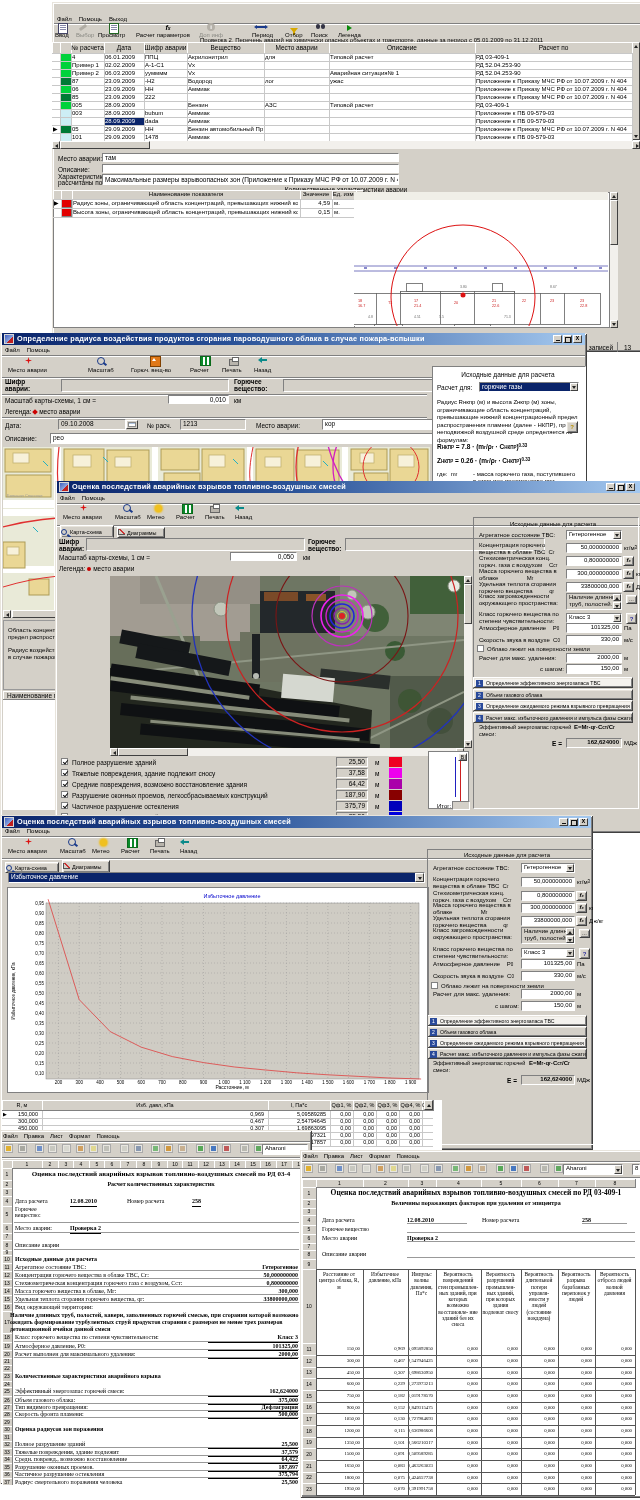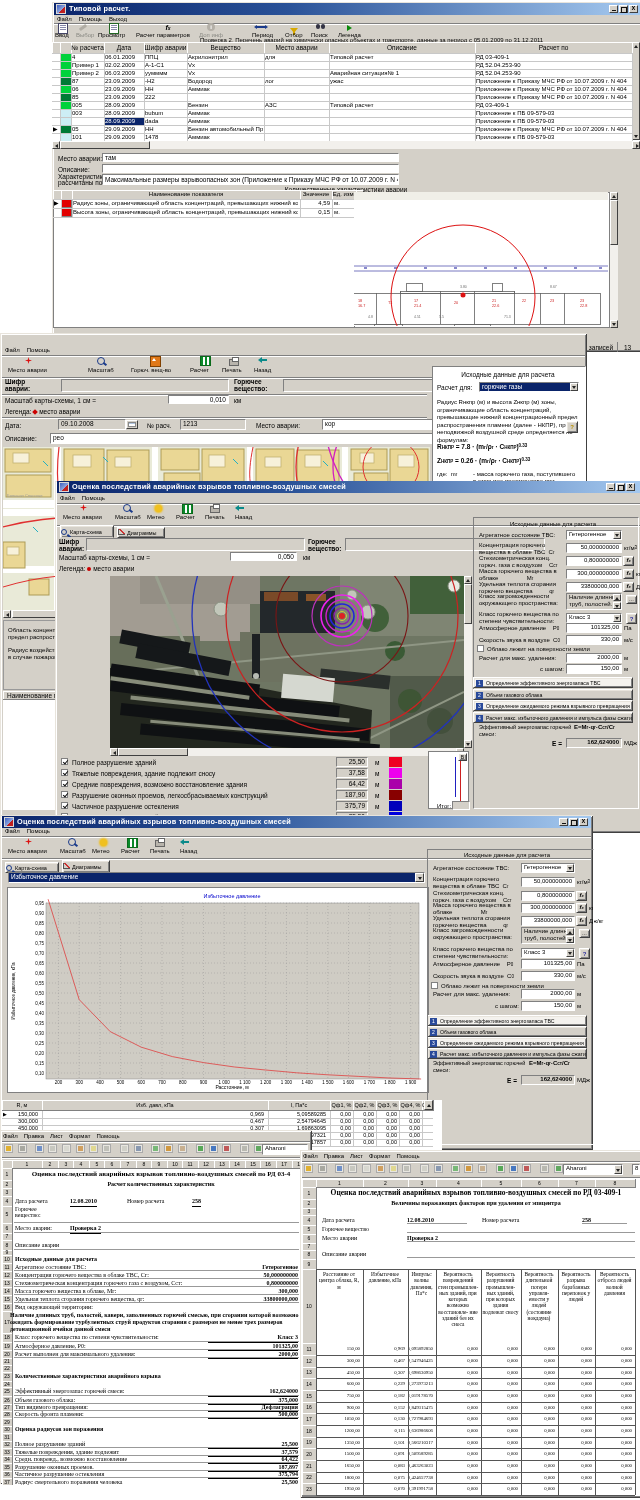--- a/index.html
+++ b/index.html
@@ -54,25 +54,20 @@
 .bino:after{content:'';position:absolute;left:5px;width:4px;height:5px;border-radius:2px;background:#334;}
 .flag{position:absolute;width:0;height:0;border-top:3px solid transparent;border-bottom:3px solid transparent;border-left:5px solid #0a8a0a;}
 .pen{position:absolute;width:8px;height:3px;background:#c09020;transform:rotate(-35deg);border-radius:1px;}
 .inf{position:absolute;width:8px;height:8px;border-radius:50%;background:#aab;color:#fff;font-size:6px;line-height:8px;text-align:center;font-weight:bold;}
 .larrow{position:absolute;width:5px;height:2.2px;background:#0a8a8a;}
 .larrow:before{content:'';position:absolute;left:-4px;top:-2px;width:0;height:0;border-top:3px solid transparent;border-bottom:3px solid transparent;border-right:4px solid #0a8a8a;}
 </style></head>
 <body>
 
 <div class="win" id="w1" style="left:52px;top:2px;width:590px;height:350px;">
-  <div class="tbar" style="top:1px;">
-      <div class="ticon"></div>
-      <div class="ttl">Типовой расчет.</div>
-    <div class="tbtns" style="right:2px;"><span class="tb"><i style="display:block;margin:4px auto 0;width:4px;height:1.2px;background:#111;"></i></span><span class="tb"><i style="display:block;margin:1px auto 0;width:4px;height:4px;border:1px solid #111;border-top-width:1.5px;"></i></span><span class="tb" style="font-size:6.5px;line-height:6px;">x</span></div>
-  </div>
   <div class="menu" style="top:14px;left:5px;"><span>Файл</span><span>Помощь</span><span>Выход</span></div>
   <div style="position:absolute;left:2px;right:2px;top:21px;height:1px;background:#fff;border-top:1px solid #808080;"></div>
 
   <div class="doc" style="left:6px;top:21px;"></div>
     <div class="tblbl" style="left:3px;top:30px;">Ввод</div>
   <div class="pen" style="left:27px;top:24px;background:#b0aca4;"></div>
     <div class="tblbl" style="left:24px;top:30px;color:#8a8a84;">Выбор</div>
   <div class="doc" style="left:57px;top:21px;border-color:#262;"></div>
     <div class="tblbl" style="left:46px;top:30px;">Просмотр</div>
   <div class="tbicon b" style="left:110px;top:21px;color:#000;font-style:italic;font-size:7px;">f<span style="font-size:5px;">x</span></div>
@@ -326,20 +321,25 @@
         <text x="106" y="96">3.80</text>
 <text x="150" y="126">71.3</text>
         <text x="196" y="96">8.67</text>
         <text x="85" y="126">5.5</text>
 </g>
 <circle cx="109" cy="105" r="72" fill="none" stroke="#dd1111" stroke-width="1"></circle>
 <circle cx="109" cy="103" r="2.5" fill="#dd1111"></circle>
 </svg>
   </div>
 <div class="win" style="left:0;top:333px;width:587px;height:497px;">
+  <div class="tbar" style="top:0px;">
+      <div class="ticon"></div>
+      <div class="ttl">Определение радиуса воздействия продуктов сгорания пароводушного облака в случае пожара-вспышки</div>
+    <div class="tbtns" style="right:3px;"><span class="tb"><i style="display:block;margin:4px auto 0;width:4px;height:1.2px;background:#111;"></i></span><span class="tb"><i style="display:block;margin:1px auto 0;width:4px;height:4px;border:1px solid #111;border-top-width:1.5px;"></i></span><span class="tb" style="font-size:6.5px;line-height:6px;">x</span></div>
+  </div>
   <div class="menu" style="top:14px;left:5px;"><span>Файл</span><span>Помощь</span></div>
   <div style="position:absolute;left:2px;right:2px;top:22px;border-top:1px solid #808080;border-bottom:1px solid #fff;"></div>
   <div class="star4" style="left:25px;top:24px;"></div>
     <div class="tblbl" style="left:8px;top:34px;">Место аварии</div>
   <div class="mag" style="left:97px;top:24px;"></div>
     <div class="tblbl" style="left:88px;top:34px;">Масштаб</div>
   <div style="position:absolute;left:150px;top:23px;width:9px;height:9px;background:#e07818;border:1px solid #804000;"></div>
     <div class="tu" style="left:152px;top:25px;border-bottom-color:#fff;"></div>
     <div class="tblbl" style="left:131px;top:34px;">Горюч. вещ-во</div>
   <div class="grid9" style="left:200px;top:23px;"></div>

